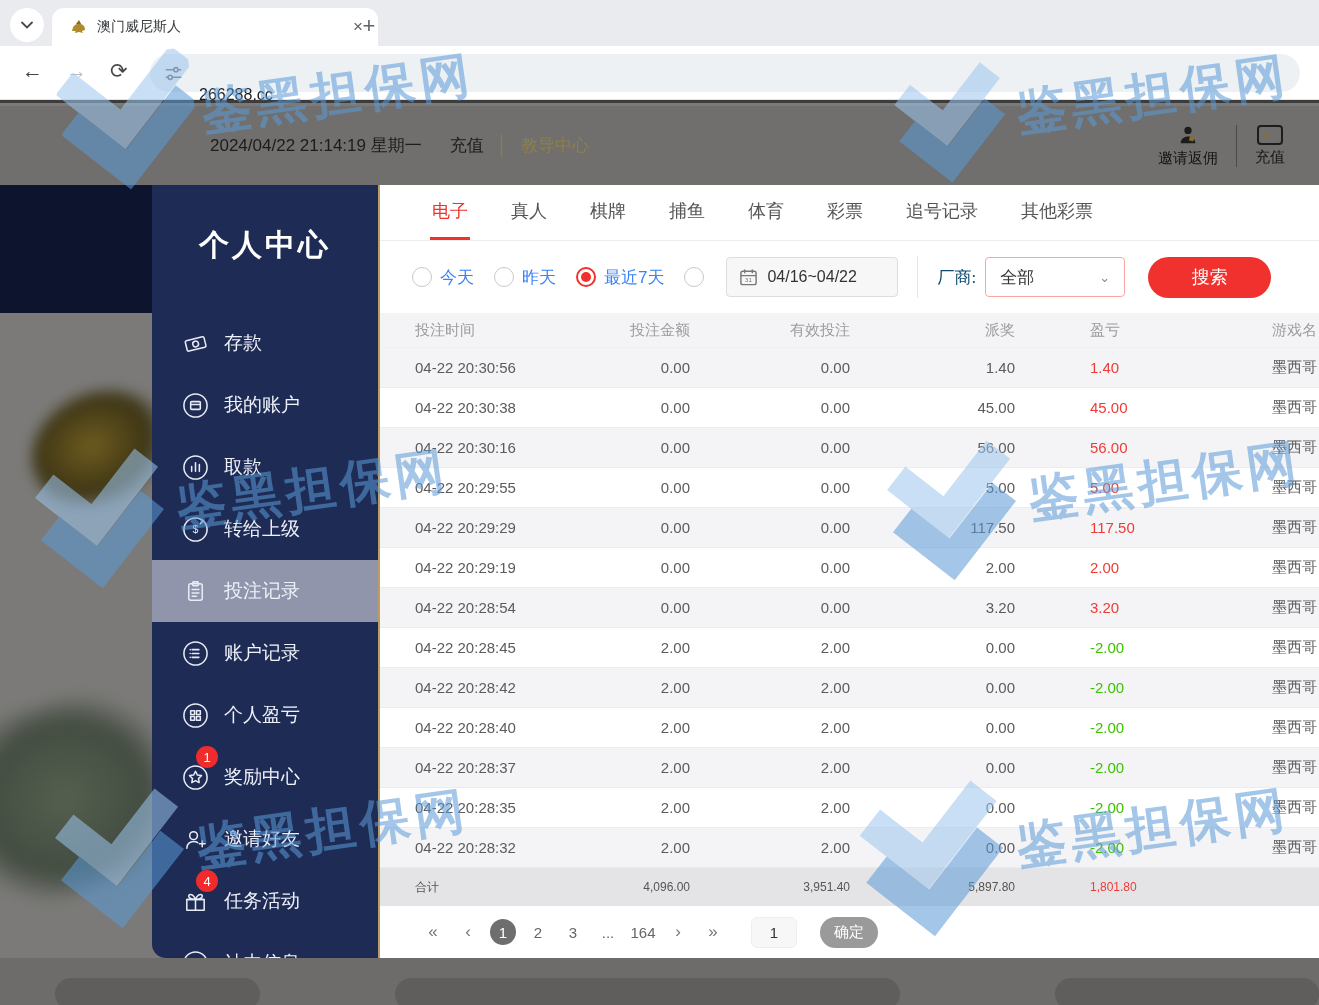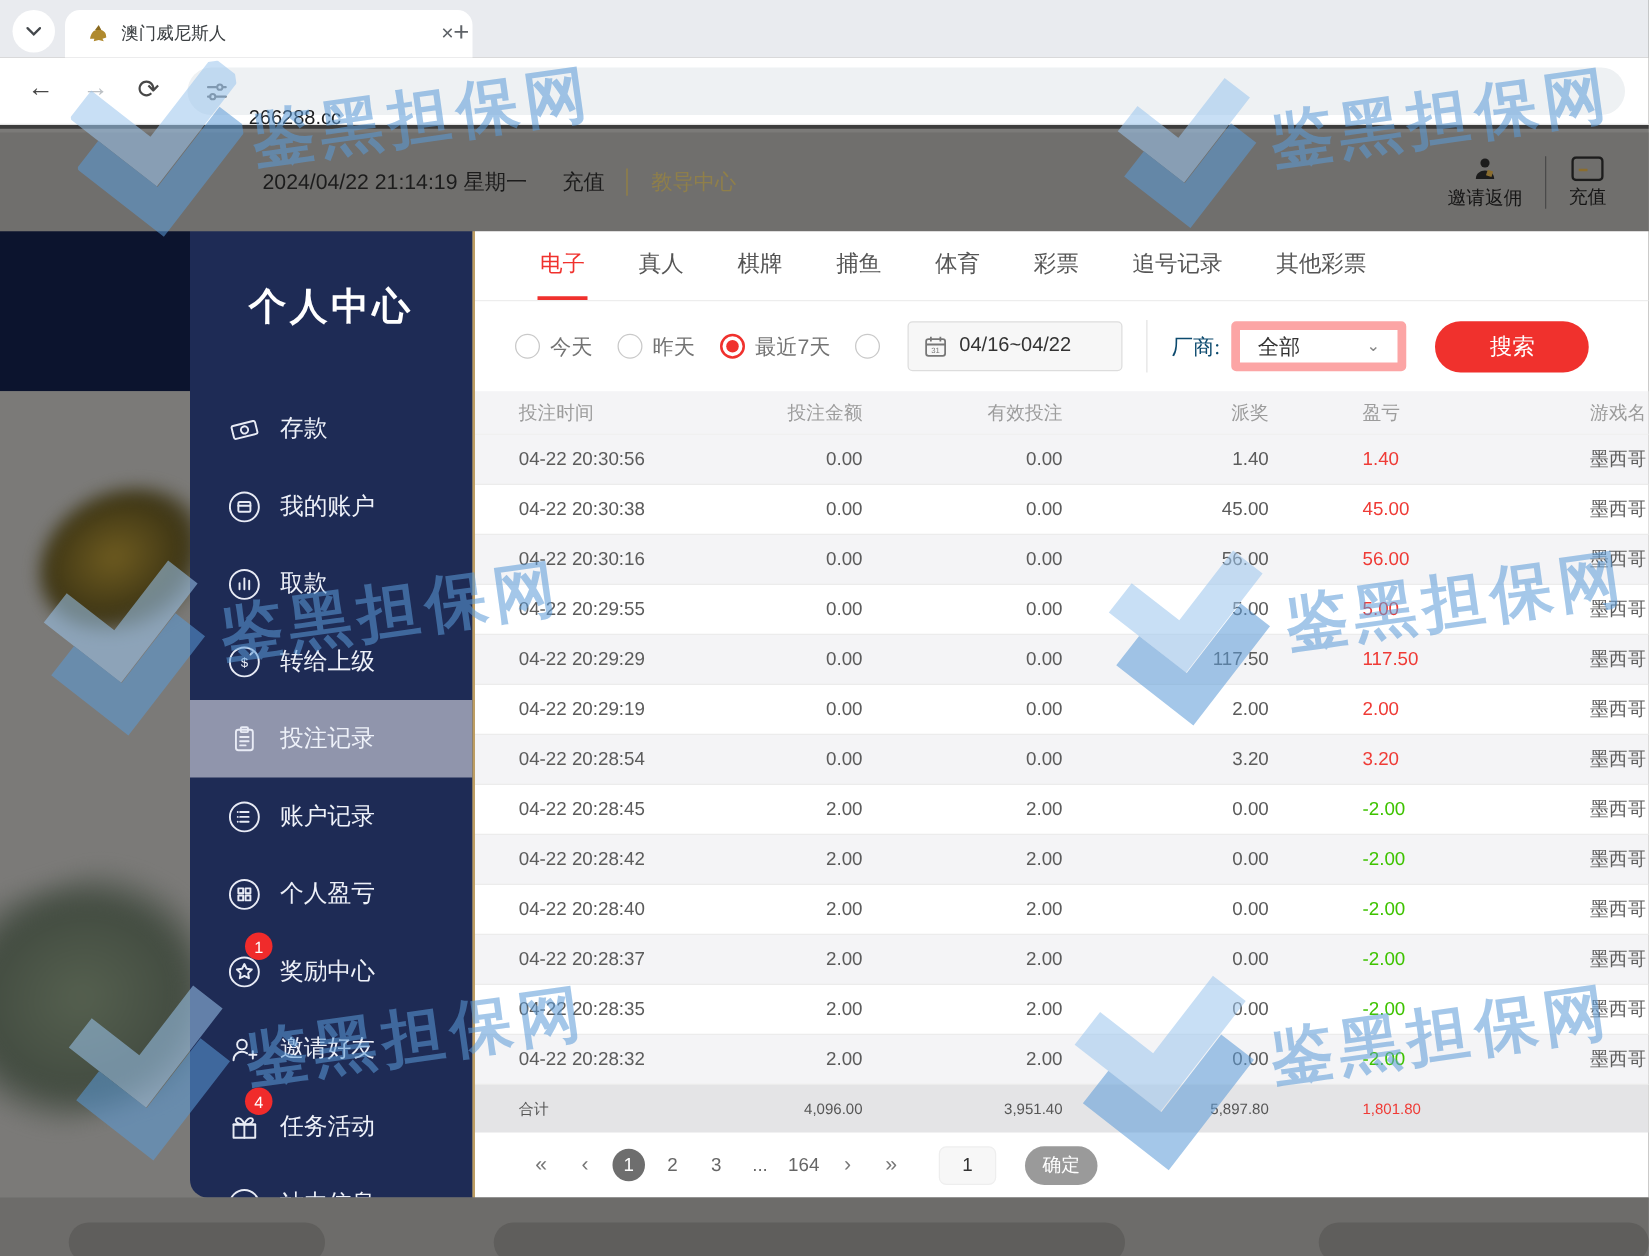--- a/index.html
+++ b/index.html
@@ -59,27 +59,27 @@
   
   .content{position:absolute;left:380px;top:82px;width:939px;height:773px;background:#fff;overflow:hidden;}
   .tabs{height:56px;border-bottom:1px solid #ededed;display:flex;align-items:stretch;padding-left:50px;gap:39px;}
   .tab-item{font-size:18px;color:#555;display:flex;align-items:center;border-bottom:3px solid transparent;padding:0 2px;cursor:pointer;}
   .tab-item.active{color:var(--red);border-bottom-color:var(--red);}
   .filterbar{height:72px;display:flex;align-items:center;padding-left:32px;}
   .radio-group{display:flex;align-items:center;margin-right:20px;cursor:pointer;}
   .radio-circle{width:20px;height:20px;border-radius:50%;border:1px solid #c9c9c9;background:#fff;}
   .radio-group.selected .radio-circle{border:2px solid var(--red);position:relative;}
   .radio-group.selected .radio-circle::after{content:"";position:absolute;left:3px;top:3px;width:10px;height:10px;border-radius:50%;background:var(--red);}
-  .radio-label{font-size:17px;color:#737373;margin-left:8px;}
+  .radio-label{font-size:17px;color:#3b82f6;margin-left:8px;}
   .datebox{margin-left:2px;width:172px;height:40px;background:#f7f7f7;border:1px solid #ddd;border-radius:4px;
     display:flex;align-items:center;padding-left:12px;font-size:16px;color:#333;gap:9px;}
   .cal-ic{width:19px;height:19px;display:inline-flex;color:#777;}
   .fvdiv{width:1px;height:42px;background:#e4e4e4;margin:0 19px;}
   .vendor-label{font-size:17px;color:#0c4a6e;font-family:Liberation Serif, serif;}
-  .vendor-select{margin-left:9px;width:140px;height:40px;border:7px solid #fca5a5;border-radius:4px;background:#fff;
+  .vendor-select{margin-left:9px;width:140px;height:40px;border:1px solid #fca5a5;border-radius:4px;background:#fff;
     display:flex;align-items:center;justify-content:space-between;padding:0 14px;font-size:17px;color:#333;cursor:pointer;}
   .chev{color:#888;font-size:13px;}
   .search-btn{margin-left:23px;width:123px;height:41px;border:none;border-radius:21px;background:var(--red);color:#ffffff;
     font-size:18px;cursor:pointer;}
 
   .trow{display:grid;grid-template-columns:180px 130px 160px 165px 257px 1fr;align-items:center;height:40px;
     font-size:15px;color:#5b5b5b;border-bottom:1px solid #ececec;}
   .thead{height:35px;color:#9c9c9c;background:#fff;border-bottom:1px solid #f0f0f0;}
   .c1{padding-left:35px;} .c2,.c3,.c4{text-align:right;} .c5{padding-left:75px;} .c6{overflow:hidden;white-space:nowrap;}
   .trow:nth-child(odd){background:#f4f4f6;}

